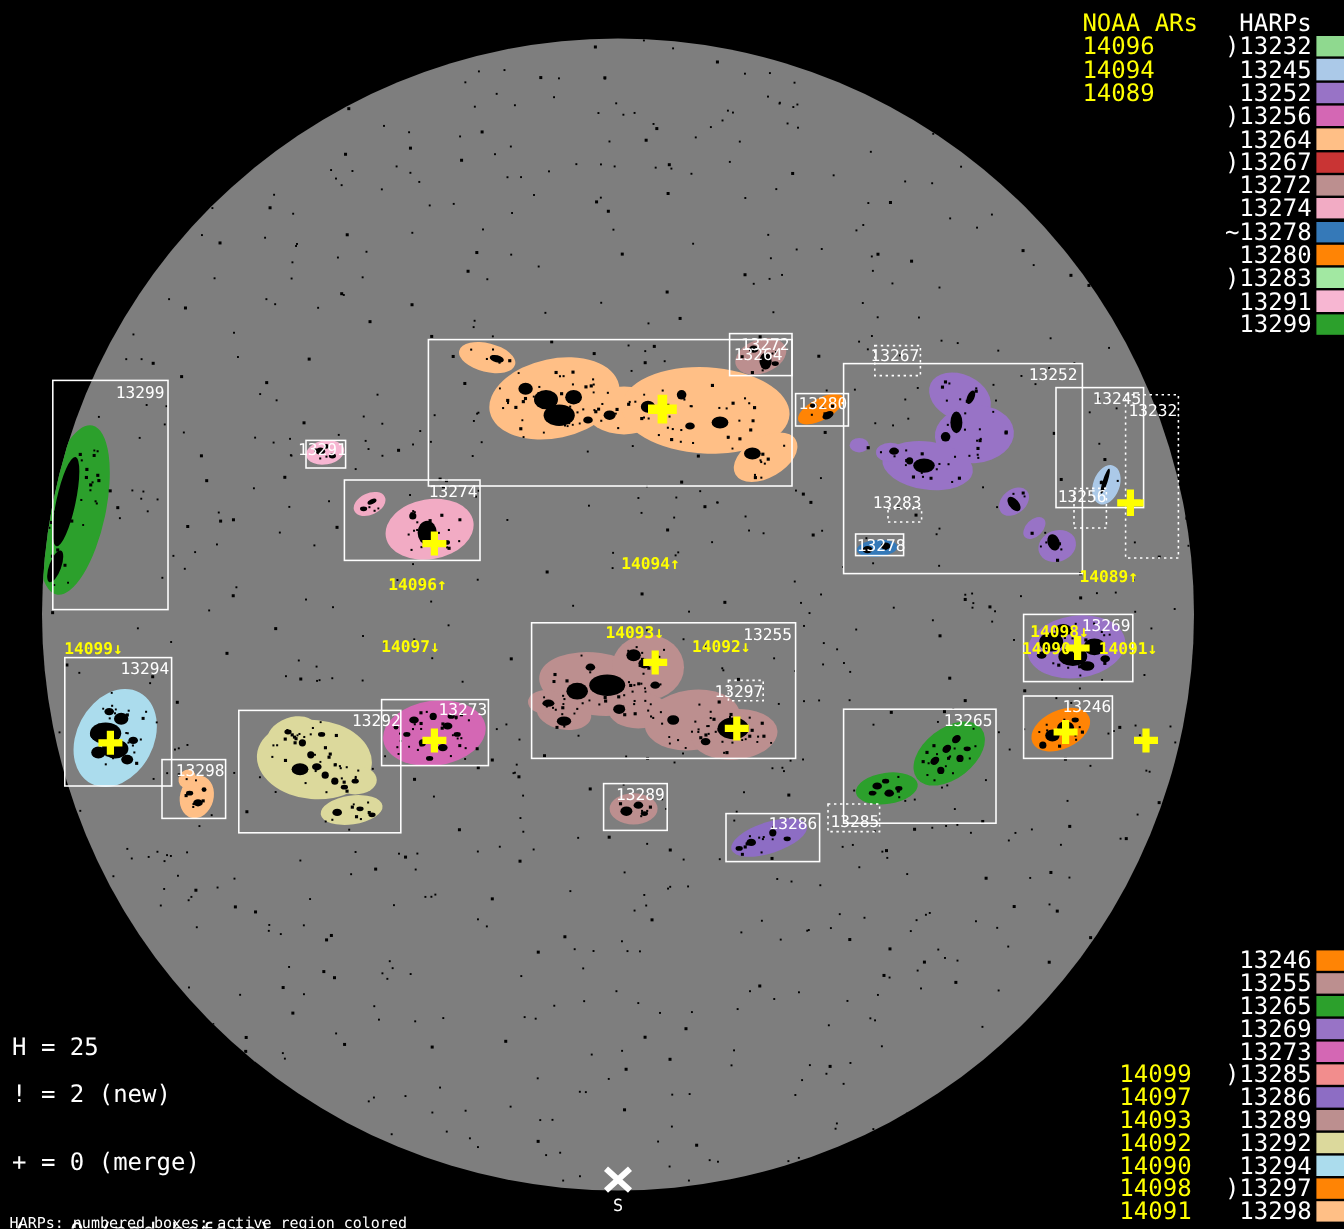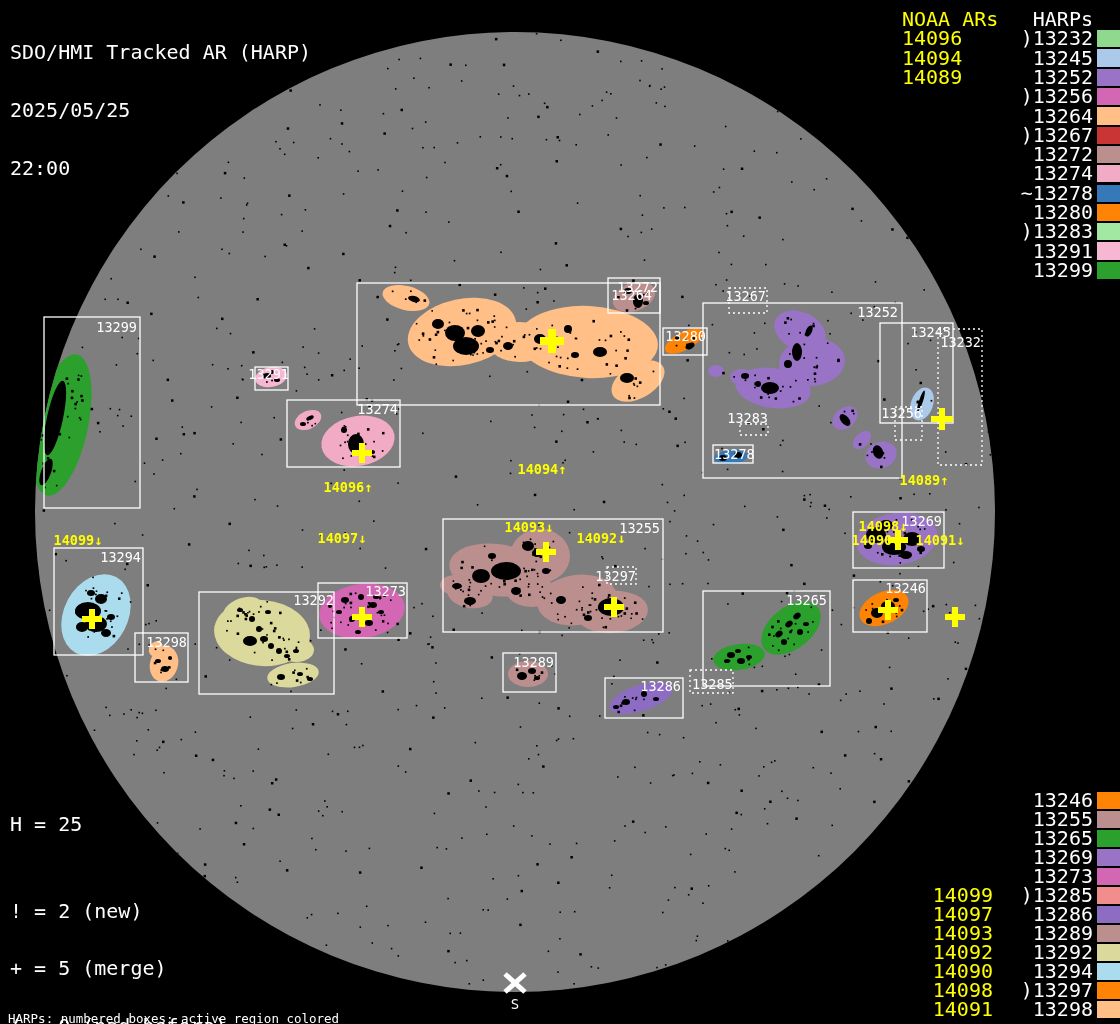--- a/index.html
+++ b/index.html
@@ -3,21 +3,21 @@
 <meta charset="utf-8">
 <style>
   html,body{margin:0;padding:0;background:#000;}
   #canvas{position:relative;width:1120px;height:1024px;background:#000;overflow:hidden;
           font-family:"DejaVu Sans Mono",monospace;}
   #disk-svg{position:absolute;left:0;top:0;}
   .ovl{position:absolute;white-space:pre;}
   .white{color:#ffffff;}
   .yellow{color:#ffff00;}
   #title-block{left:10px;top:5px;font-size:20px;line-height:19.2px;color:#fff;}
-  #stats-h{left:10px;top:812px;font-size:20px;color:#fff;}
+  #stats-h{left:10px;top:860px;font-size:20px;color:#fff;}
   #stats-lines{left:10px;top:864px;font-size:20px;line-height:19.1px;color:#fff;}
   #footnotes{left:8px;top:989px;font-size:12.5px;line-height:12.2px;color:#fff;}
   .leg-text{position:absolute;font-size:20px;line-height:18px;white-space:pre;}
   .leg-right{text-align:right;}
   .swatch{position:absolute;width:23px;}
 </style>
 </head>
 <body>
 
 <div id="canvas">
@@ -1559,33 +1559,28 @@
         <text x="883" y="531">14098↓</text>
         <text x="876" y="545">14090↓</text>
         <text x="940" y="545">14091↓</text>
       </g>
       <g>
         <path d="M505 974L525 992M525 974L505 992" stroke="#ffffff" stroke-width="5" fill="none"></path>
         <text x="515" y="1009" fill="#ffffff" font-family="&quot;DejaVu Sans Mono&quot;,monospace" font-size="14" text-anchor="middle">S</text>
       </g>
     </svg>
 
-  <div id="title-block" class="ovl">
-    <div>SDO/HMI Tracked AR (HARP)</div>
-    <div>2025/05/25</div>
-    <div>22:00</div>
-  </div>
 
   <div id="legend-top" class="ovl" style="left:0;top:0;width:1120px;height:300px"><div class="leg-text yellow" style="left:902px;top:10px">NOAA ARs</div><div class="leg-text white leg-right" style="right:27px;top:10px">HARPs</div><div class="leg-text yellow" style="left:902px;top:29.3px">14096</div><div class="leg-text yellow" style="left:902px;top:48.6px">14094</div><div class="leg-text yellow" style="left:902px;top:67.9px">14089</div><div class="leg-text white leg-right" style="right:27px;top:29.3px">)13232</div><div class="swatch" style="right:0;top:30.1px;height:17.3px;background:#8fd98f"></div><div class="leg-text white leg-right" style="right:27px;top:48.6px">13245</div><div class="swatch" style="right:0;top:49.4px;height:17.3px;background:#abc9e8"></div><div class="leg-text white leg-right" style="right:27px;top:67.9px">13252</div><div class="swatch" style="right:0;top:68.7px;height:17.3px;background:#9873c6"></div><div class="leg-text white leg-right" style="right:27px;top:87.2px">)13256</div><div class="swatch" style="right:0;top:88.0px;height:17.3px;background:#d467b4"></div><div class="leg-text white leg-right" style="right:27px;top:106.5px">13264</div><div class="swatch" style="right:0;top:107.3px;height:17.3px;background:#ffbf86"></div><div class="leg-text white leg-right" style="right:27px;top:125.8px">)13267</div><div class="swatch" style="right:0;top:126.6px;height:17.3px;background:#c93434"></div><div class="leg-text white leg-right" style="right:27px;top:145.1px">13272</div><div class="swatch" style="right:0;top:145.9px;height:17.3px;background:#bc8f8f"></div><div class="leg-text white leg-right" style="right:27px;top:164.4px">13274</div><div class="swatch" style="right:0;top:165.2px;height:17.3px;background:#f2abc4"></div><div class="leg-text white leg-right" style="right:27px;top:183.7px">~13278</div><div class="swatch" style="right:0;top:184.5px;height:17.3px;background:#3579b8"></div><div class="leg-text white leg-right" style="right:27px;top:203.0px">13280</div><div class="swatch" style="right:0;top:203.8px;height:17.3px;background:#ff8405"></div><div class="leg-text white leg-right" style="right:27px;top:222.3px">)13283</div><div class="swatch" style="right:0;top:223.1px;height:17.3px;background:#a2e8a2"></div><div class="leg-text white leg-right" style="right:27px;top:241.6px">13291</div><div class="swatch" style="right:0;top:242.4px;height:17.3px;background:#f7b6d2"></div><div class="leg-text white leg-right" style="right:27px;top:260.9px">13299</div><div class="swatch" style="right:0;top:261.7px;height:17.3px;background:#2ca02c"></div></div>
   <div id="legend-bottom" class="ovl" style="left:0;top:0;width:1120px;height:1024px"><div class="leg-text white leg-right" style="right:27px;top:791.0px">13246</div><div class="swatch" style="right:0;top:791.8px;height:17.3px;background:#ff8405"></div><div class="leg-text white leg-right" style="right:27px;top:810.0px">13255</div><div class="swatch" style="right:0;top:810.8px;height:17.3px;background:#bc8f8f"></div><div class="leg-text white leg-right" style="right:27px;top:829.0px">13265</div><div class="swatch" style="right:0;top:829.8px;height:17.3px;background:#2ca02c"></div><div class="leg-text white leg-right" style="right:27px;top:848.0px">13269</div><div class="swatch" style="right:0;top:848.8px;height:17.3px;background:#9873c6"></div><div class="leg-text white leg-right" style="right:27px;top:867.0px">13273</div><div class="swatch" style="right:0;top:867.8px;height:17.3px;background:#d467b4"></div><div class="leg-text white leg-right" style="right:27px;top:886.0px">)13285</div><div class="swatch" style="right:0;top:886.8px;height:17.3px;background:#f28d8d"></div><div class="leg-text white leg-right" style="right:27px;top:905.0px">13286</div><div class="swatch" style="right:0;top:905.8px;height:17.3px;background:#8d6dc4"></div><div class="leg-text white leg-right" style="right:27px;top:924.0px">13289</div><div class="swatch" style="right:0;top:924.8px;height:17.3px;background:#bc8f8f"></div><div class="leg-text white leg-right" style="right:27px;top:943.0px">13292</div><div class="swatch" style="right:0;top:943.8px;height:17.3px;background:#dcd99c"></div><div class="leg-text white leg-right" style="right:27px;top:962.0px">13294</div><div class="swatch" style="right:0;top:962.8px;height:17.3px;background:#abdced"></div><div class="leg-text white leg-right" style="right:27px;top:981.0px">)13297</div><div class="swatch" style="right:0;top:981.8px;height:17.3px;background:#ff8405"></div><div class="leg-text white leg-right" style="right:27px;top:1000.0px">13298</div><div class="swatch" style="right:0;top:1000.8px;height:17.3px;background:#ffbf86"></div><div class="leg-text yellow leg-right" style="right:127px;top:886.0px">14099</div><div class="leg-text yellow leg-right" style="right:127px;top:905.0px">14097</div><div class="leg-text yellow leg-right" style="right:127px;top:924.0px">14093</div><div class="leg-text yellow leg-right" style="right:127px;top:943.0px">14092</div><div class="leg-text yellow leg-right" style="right:127px;top:962.0px">14090</div><div class="leg-text yellow leg-right" style="right:127px;top:981.0px">14098</div><div class="leg-text yellow leg-right" style="right:127px;top:1000.0px">14091</div></div>
 
   <div id="stats-h" class="ovl">H = 25</div>
   <div id="stats-lines" class="ovl">
     <div>! = 2 (new)</div>
-    <div>+ = 5 (merge)</div>
+    <div>+ = 0 (merge)</div>
     <div>( = 0 (pad before)</div>
     
     
     
   </div>
 
   <div id="footnotes" class="ovl">
     <div>HARPs: numbered boxes; active region colored</div>
     
   </div>

